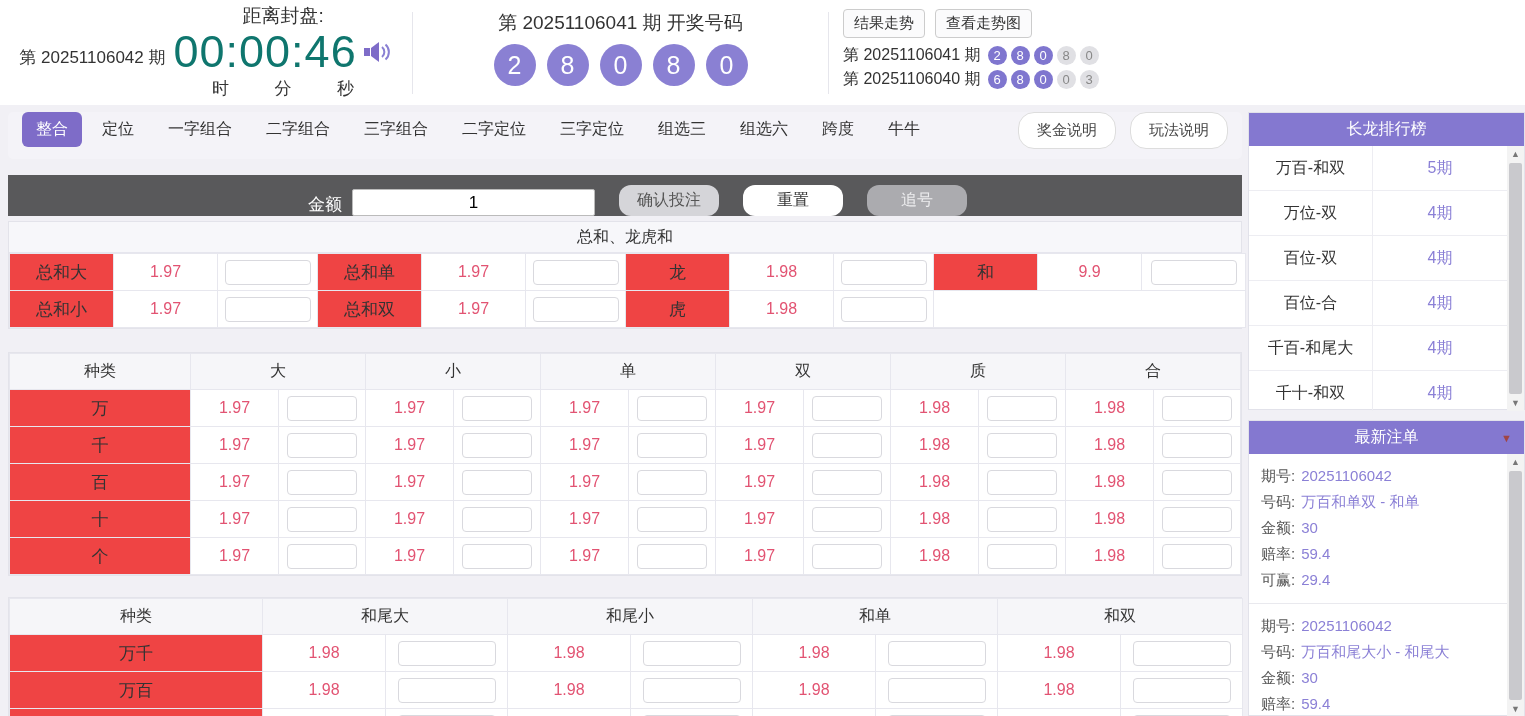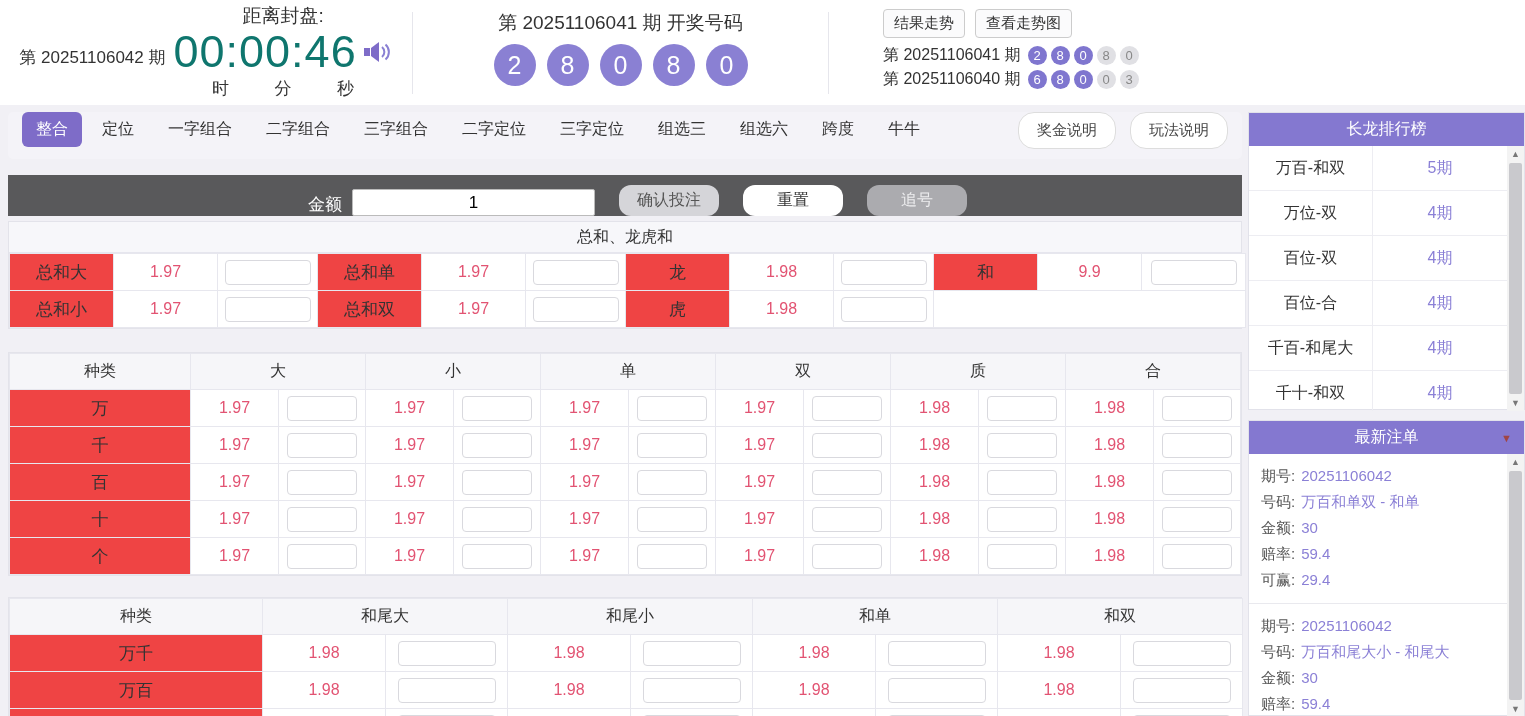--- a/index.html
+++ b/index.html
@@ -21,21 +21,21 @@
   .cd-row { display:flex; align-items:center; }
   .cd-time { font-size:45px; font-weight:500; color:#0f766e; letter-spacing:1px; line-height:50px; }
   .speaker { margin-left:6px; margin-top:4px; }
   .cd-units { display:flex; width:190px; justify-content:space-between; padding:0 24px; font-size:17px; }
   .top-center { position:absolute; left:413px; top:0; width:415px; height:105px;
     display:flex; flex-direction:column; align-items:center; padding-top:10px; }
   .draw-title { font-size:19px; margin-bottom:8px; }
   .balls-row { display:flex; gap:11px; }
   .ball { width:42px; height:42px; border-radius:50%; background:var(--ball-purple,#8a80d3);
     color:#fff; font-size:25px; display:flex; align-items:center; justify-content:center; }
-  .top-right { position:absolute; left:869px; top:0; width:416px; height:105px; padding:9px 0 0 14px; }
+  .top-right { position:absolute; left:829px; top:0; width:416px; height:105px; padding:9px 0 0 14px; }
   .trend-btns { display:flex; gap:10px; margin-bottom:7px; }
   .trend-btn { font-size:15px; padding:4px 10px; background:#fbfbfc; border:1px solid #ccc;
     border-radius:4px; color:#333; cursor:pointer; font-family:inherit; }
   .hist-row { display:flex; align-items:center; margin-top:3px; }
   .hist-issue { font-size:16px; white-space:nowrap; }
   .hist-balls { display:flex; gap:4px; margin-left:7px; }
   .mini-ball { width:19px; height:19px; border-radius:50%; font-size:13px;
     display:flex; align-items:center; justify-content:center; }
   .mb-filled { background:#7f76cf; color:#fff; }
   .mb-gray { background:#e0e0e4; color:#888; }

